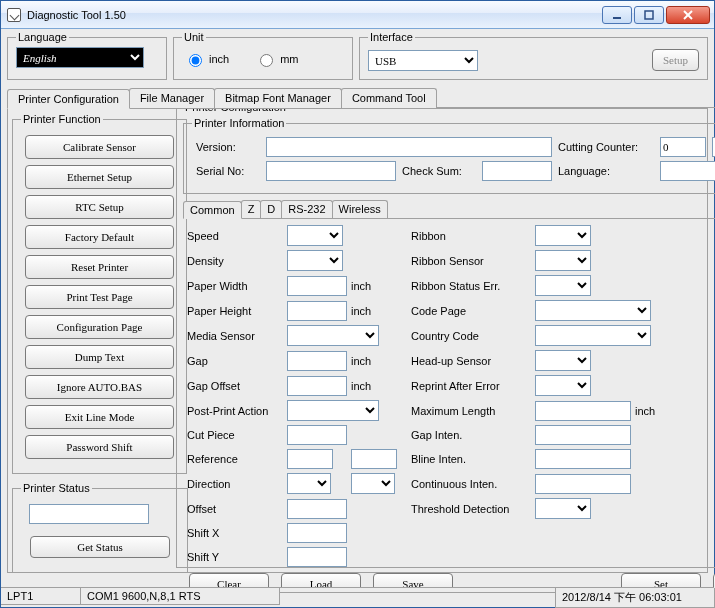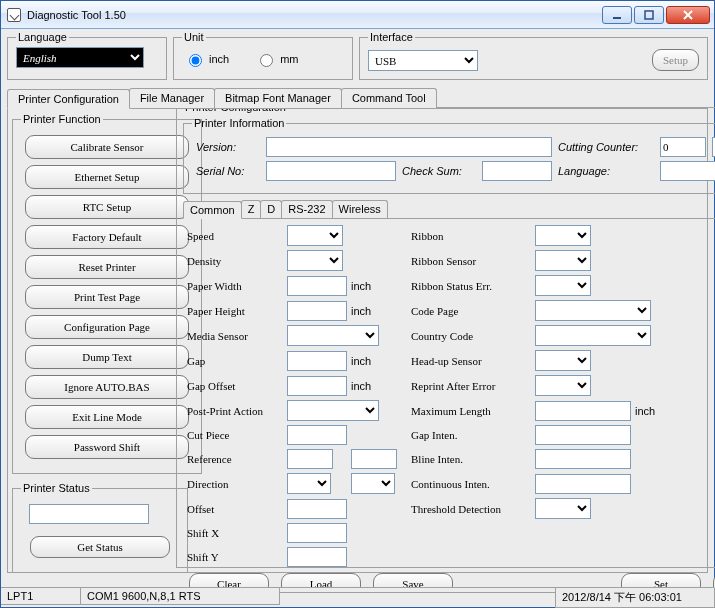--- a/index.html
+++ b/index.html
@@ -79,21 +79,21 @@
     padding:1px 2px;
   }
   select { height:21px; }
   .lang-sel { width:128px; background:#000000; color:#fff;font-style:italic; }
   .iface-sel { width:110px; }
   .btn {
     font: 11px Tahoma;
     height:22px;
     border:1px solid #7a7a7a;
     background: linear-gradient(to bottom,#fefefe,#e6e6e6);
-    border-radius:9px;
+    border-radius:4px;
     padding:0 10px;
   }
   .btn:disabled { color:#8a8a8a; }
 
   .radio-row { display:flex; gap:26px; padding:4px 2px; }
   .radio-row label { display:flex; align-items:center; gap:4px; }
 
   
   .tabs-main { margin-top:4px; }
   .tabstrip { display:flex; border-bottom:1px solid #a0a0a0; position:relative; }
@@ -109,44 +109,44 @@
     background:#ececec;
     position:relative; top:1px;
     border-bottom:1px solid #ececec;
   }
   .tabpane { border:1px solid #a0a0a0; border-top:none; padding:4px; display:flex; gap:4px; height:464px; }
 
   
   .left-col { width:160px; display:flex; flex-direction:column; gap:8px; }
   .pf { }
   .pf .btncol { display:flex; flex-direction:column; gap:6px; padding:6px 4px; }
-  .pf .btn { height:24px; width:164px; }
+  .pf .btn { height:24px; width:149px; }
 
   .ps-grp input { width:120px; margin:6px 8px 10px; }
   .ps-grp .btn { width:140px; margin:2px 9px 6px; }
 
   
   .right-col { flex:1; border:1px solid #a0a0a0; padding:4px 6px; }
   .right-col > legend { color:#000; }
   .pc-fieldset { margin-top:-12px; }
 
   .pinfo { margin-bottom:6px; }
   .pinfo-grid { display:grid; grid-template-columns: 64px 130px 74px 70px 96px 46px 46px 22px; gap:4px 6px; align-items:center; padding:4px 4px; }
   .pinfo-grid input { width:100%; }
-  .pinfo-grid .lbl { text-align:left;font-style:italic; }
+  .pinfo-grid .lbl { text-align:left; }
 
   
   .innertabs { display:flex; border-bottom:1px solid #a0a0a0; margin-top:2px;}
   .innertabs .tab { padding:2px 8px; }
   .innertabs .tab+.tab { margin-left:0; }
   .innertabs .tab.small { padding:2px 6px; }
 
   .innerpane { padding:6px 4px 2px 4px; }
   .grid2 { display:grid; grid-template-columns: 96px 60px 28px 24px 120px 96px 30px; gap:4px 4px; align-items:center; }
-  .grid2 .lab { white-space:nowrap;font-family:Liberation Serif, serif; }
+  .grid2 .lab { white-space:nowrap; }
   .grid2 input { width:100%; }
   .grid2 select { width:100%; }
   .sel-sm { width:56px!important; }
   .sel-lg { width:116px!important; }
   .span2 { grid-column: span 2; }
   .empty { }
   .unitlab { font-size:11px; }
 
   .actionbar { display:flex; gap:12px; padding:6px 2px 2px; }
   .actionbar .btn { width:80px; }

